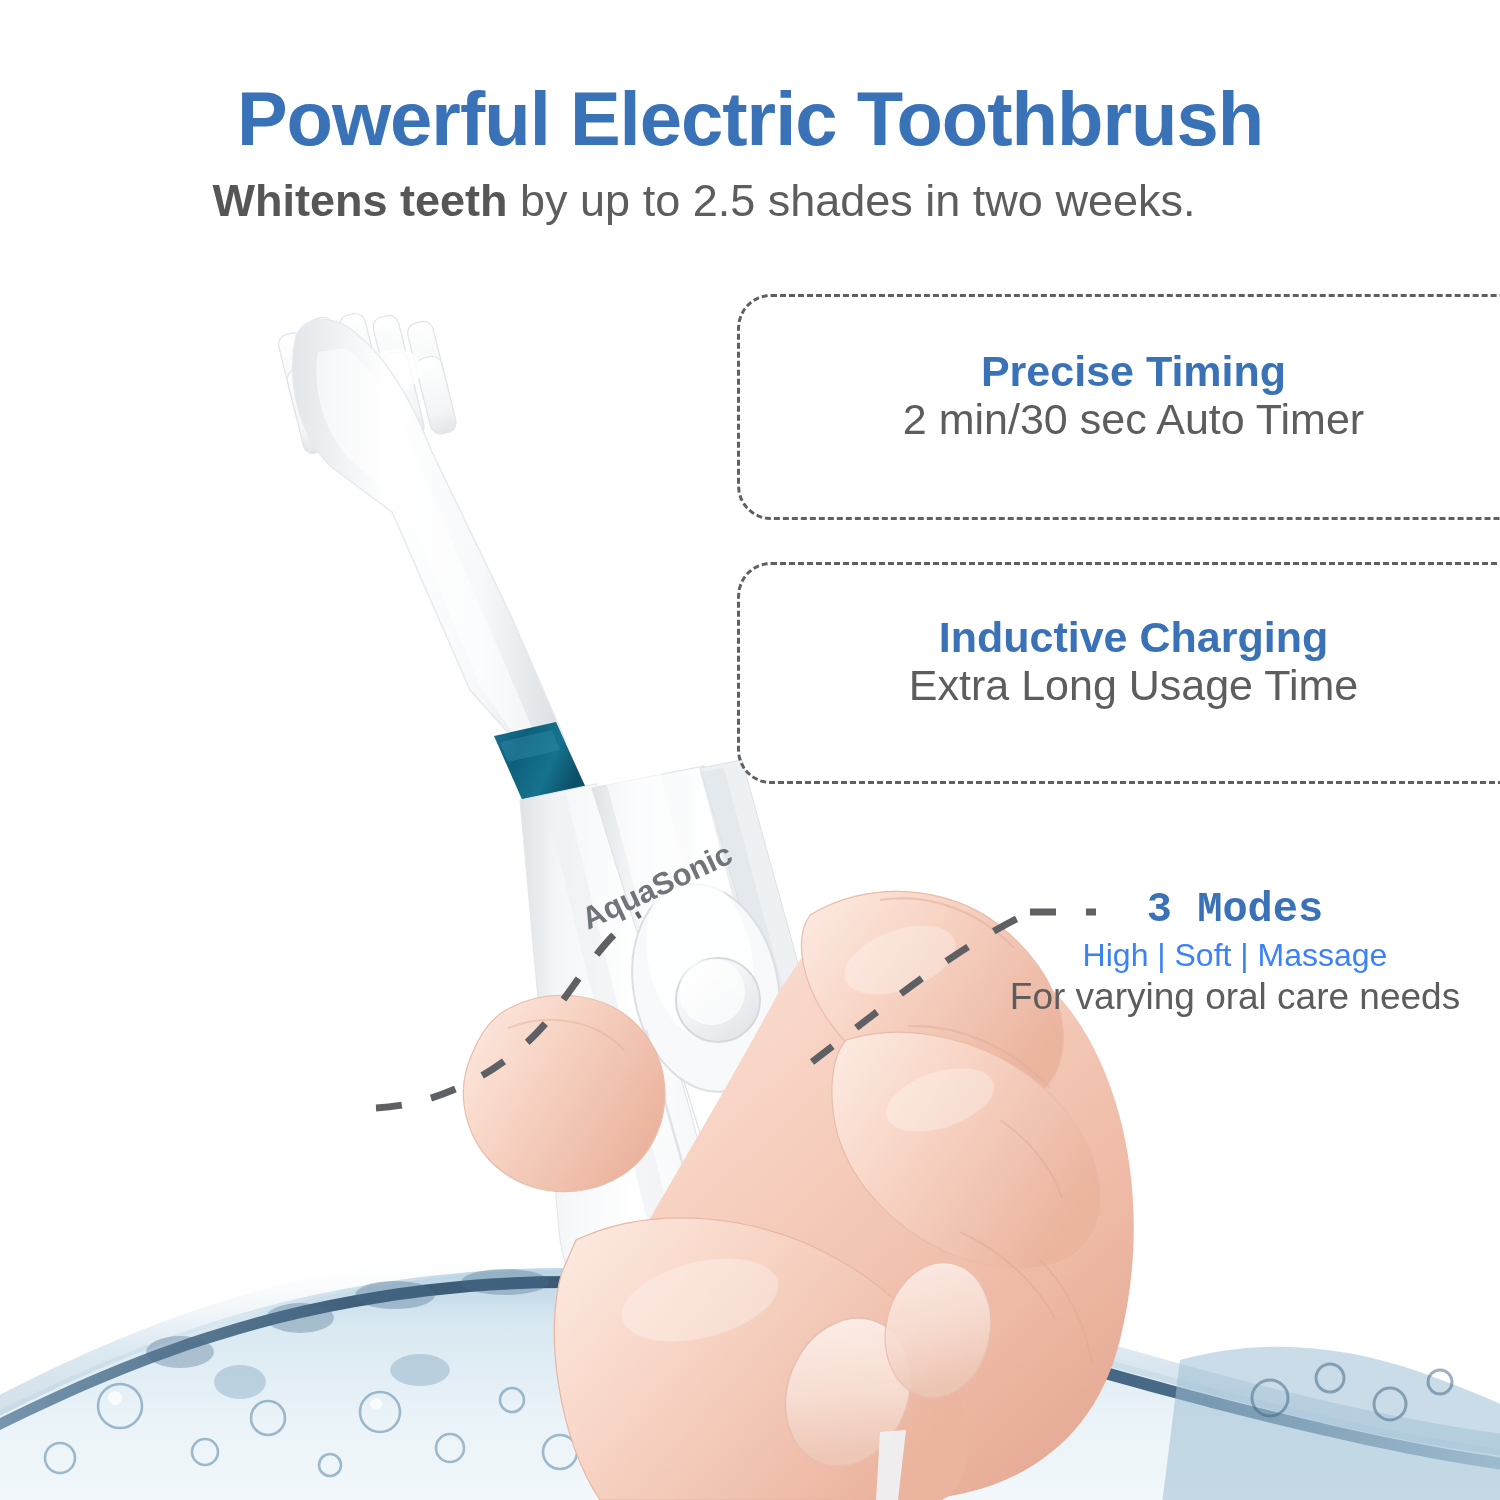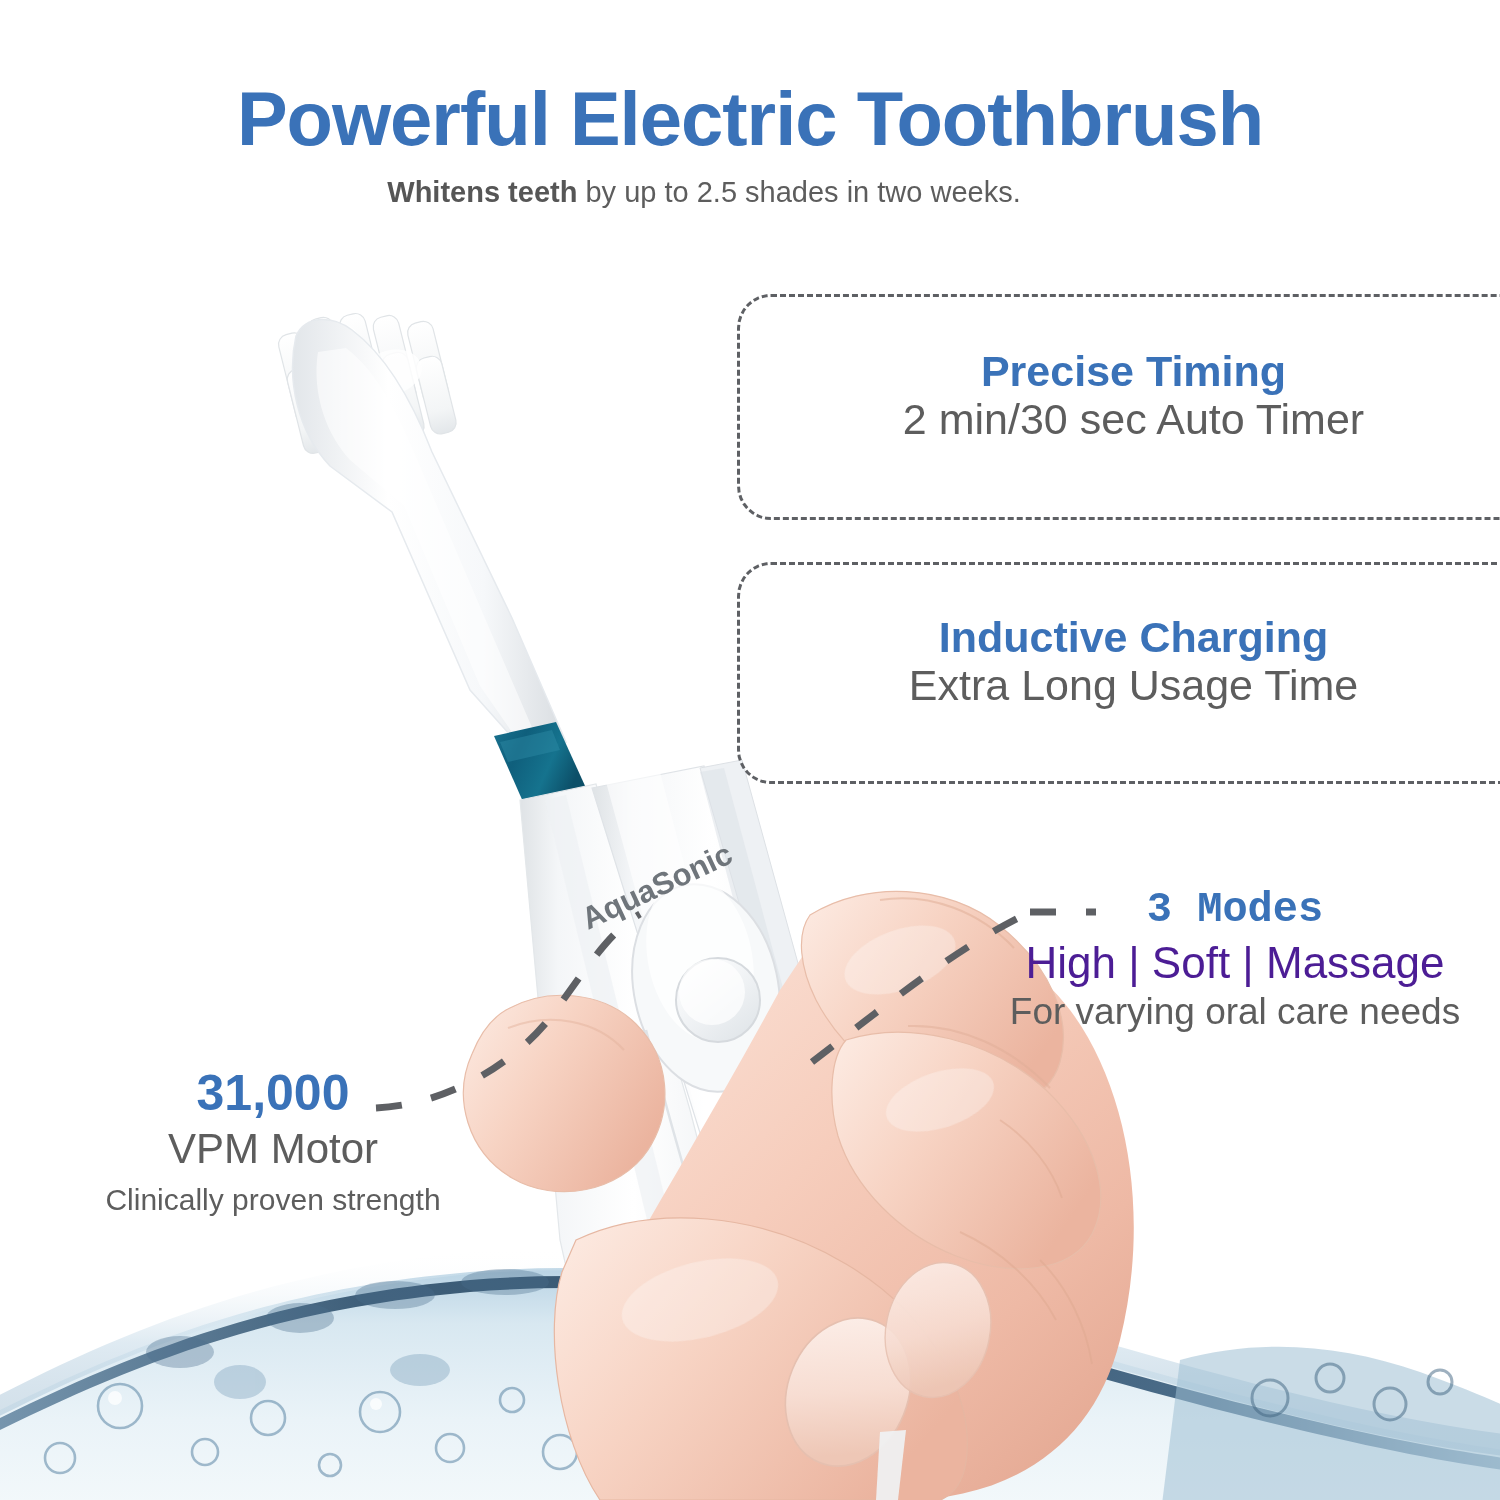--- a/index.html
+++ b/index.html
@@ -13,21 +13,21 @@
   .stage{position:absolute;inset:0;width:1500px;height:1500px;overflow:hidden;}
 
   
   .headline{
     position:absolute;left:0;top:81px;width:1500px;text-align:center;
     font-size:76px;font-weight:bold;letter-spacing:-1px;
     color:#3a72b8;line-height:1.0;white-space:nowrap;
   }
   .subhead{
     position:absolute;left:0;top:178px;width:1408px;text-align:center;
-    font-size:29px;color:#5d5d5d;line-height:1.0;white-space:nowrap;
+    font-size:45px;color:#5d5d5d;line-height:1.0;white-space:nowrap;
   }
   .subhead .b{font-weight:bold;color:#565656;}
 
   
   .callout-box{
     position:absolute;
     border:3px dashed #5e6064;
     border-right:none;
     border-top-left-radius:34px;
     border-bottom-left-radius:34px;
@@ -42,21 +42,21 @@
     color:#5d5d5d;font-size:43px;line-height:1.16;white-space:nowrap;
   }
   #box-timing{left:737px;top:294px;width:790px;height:226px;padding-top:50px;}
   #box-charging{left:737px;top:562px;width:790px;height:222px;padding-top:48px;}
 
   
   .modes-callout{
     position:absolute;left:1000px;top:888px;width:470px;text-align:center;
   }
   .modes-callout .ttl{color:#3a72b8;font-weight:bold;font-size:42px;line-height:1.05;white-space:nowrap;font-family:Liberation Mono, monospace;}
-  .modes-callout .line2{color:#4c1d95;font-size:44px;line-height:1.22;white-space:nowrap;margin-top:4px;}
+  .modes-callout .line2{color:#3b82f6;font-size:32px;line-height:1.22;white-space:nowrap;margin-top:4px;}
   .modes-callout .line3{color:#5d5d5d;font-size:37px;line-height:1.2;white-space:nowrap;}
 
   
   .vpm-callout{position:absolute;left:58px;top:1068px;width:430px;text-align:center;}
   .vpm-callout .num{color:#3a72b8;font-weight:bold;font-size:50px;line-height:1.0;white-space:nowrap;}
   .vpm-callout .line2{color:#5d5d5d;font-size:42px;line-height:1.2;white-space:nowrap;margin-top:6px;}
   .vpm-callout .line3{color:#5d5d5d;font-size:30px;line-height:1.2;white-space:nowrap;margin-top:8px;}
 
   svg.overlay{position:absolute;left:0;top:0;width:1500px;height:1500px;pointer-events:none;}
   svg.art{position:absolute;left:0;top:0;width:1500px;height:1500px;}
@@ -351,19 +351,14 @@
     <div class="ttl">Inductive Charging</div>
     <div class="sub">Extra Long Usage Time</div>
   </div>
 
   <div class="modes-callout">
     <div class="ttl">3 Modes</div>
     <div class="line2">High | Soft | Massage</div>
     <div class="line3">For varying oral care needs</div>
   </div>
 
-  <div class="vpm-callout">
-    <div class="num">31,000</div>
-    <div class="line2">VPM Motor</div>
-    <div class="line3">Clinically proven strength</div>
-  </div>
 
 </div>
 
 </body></html>

